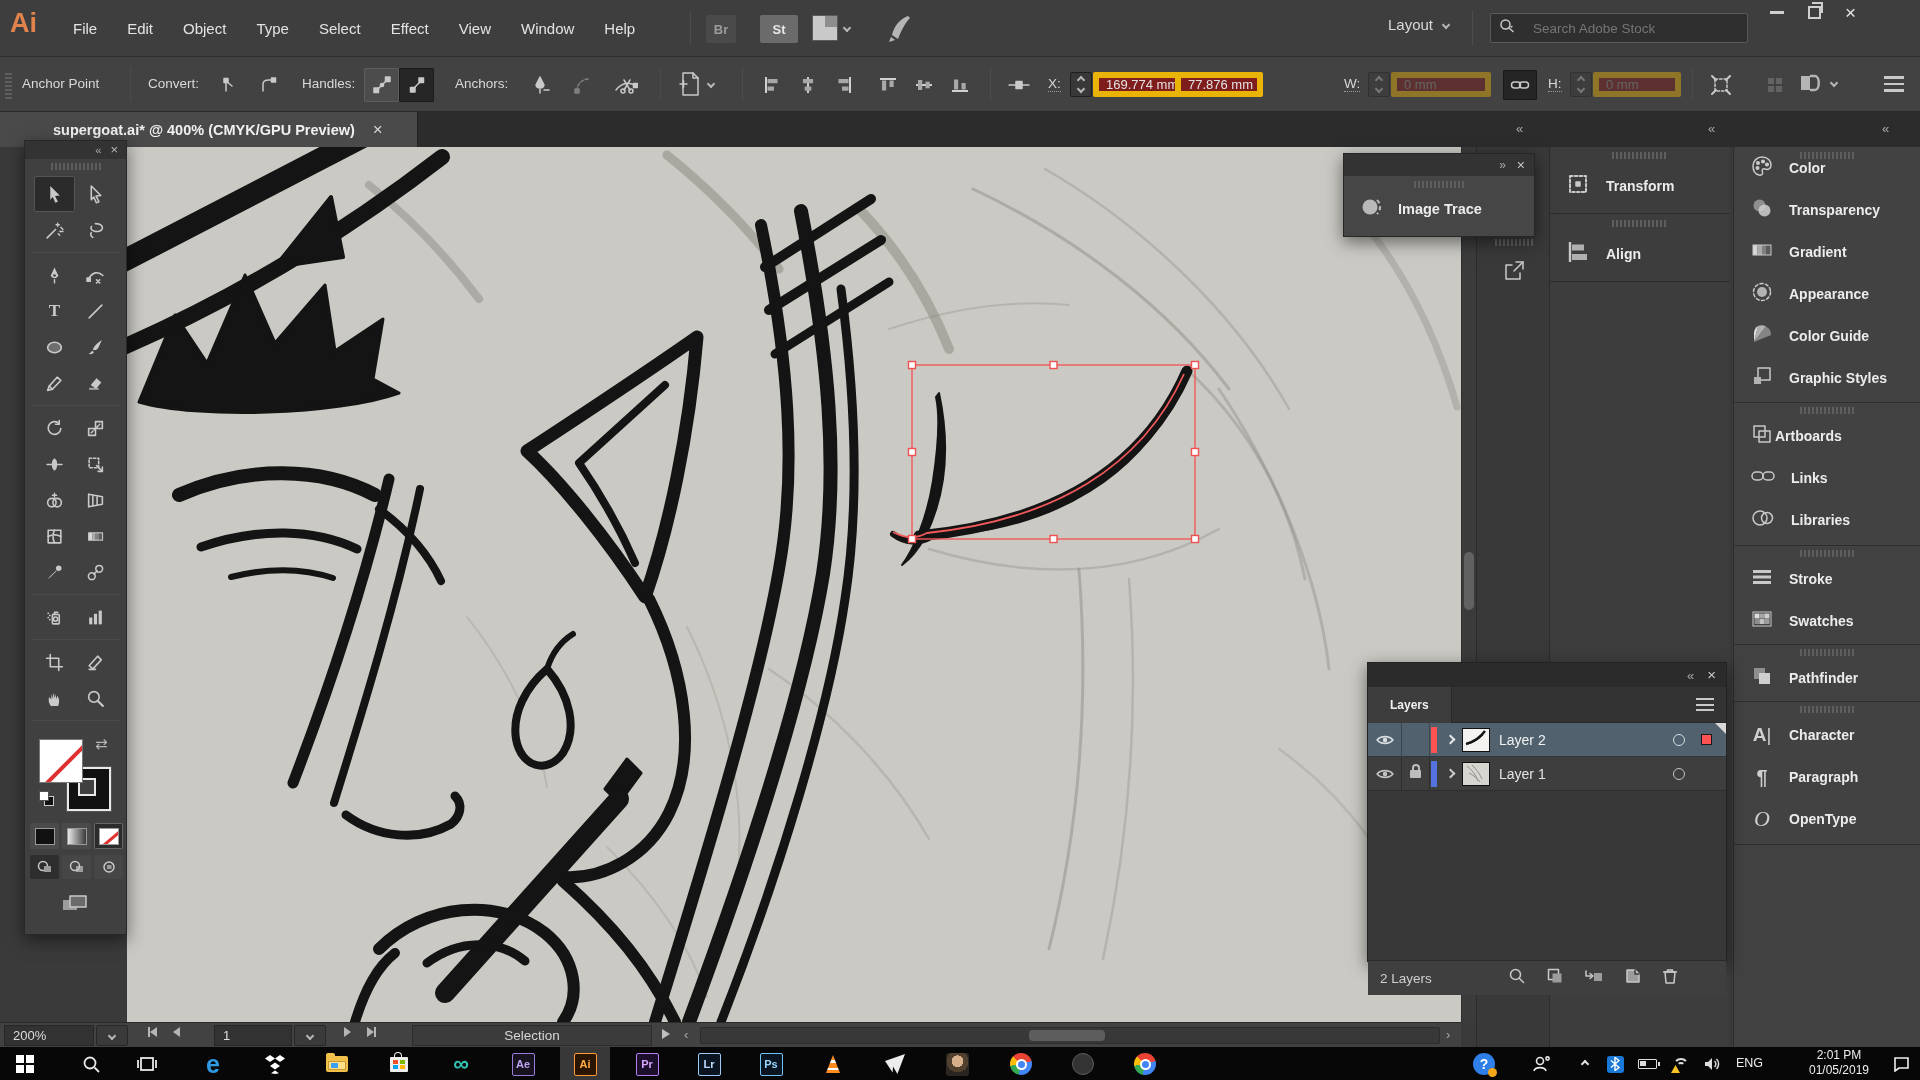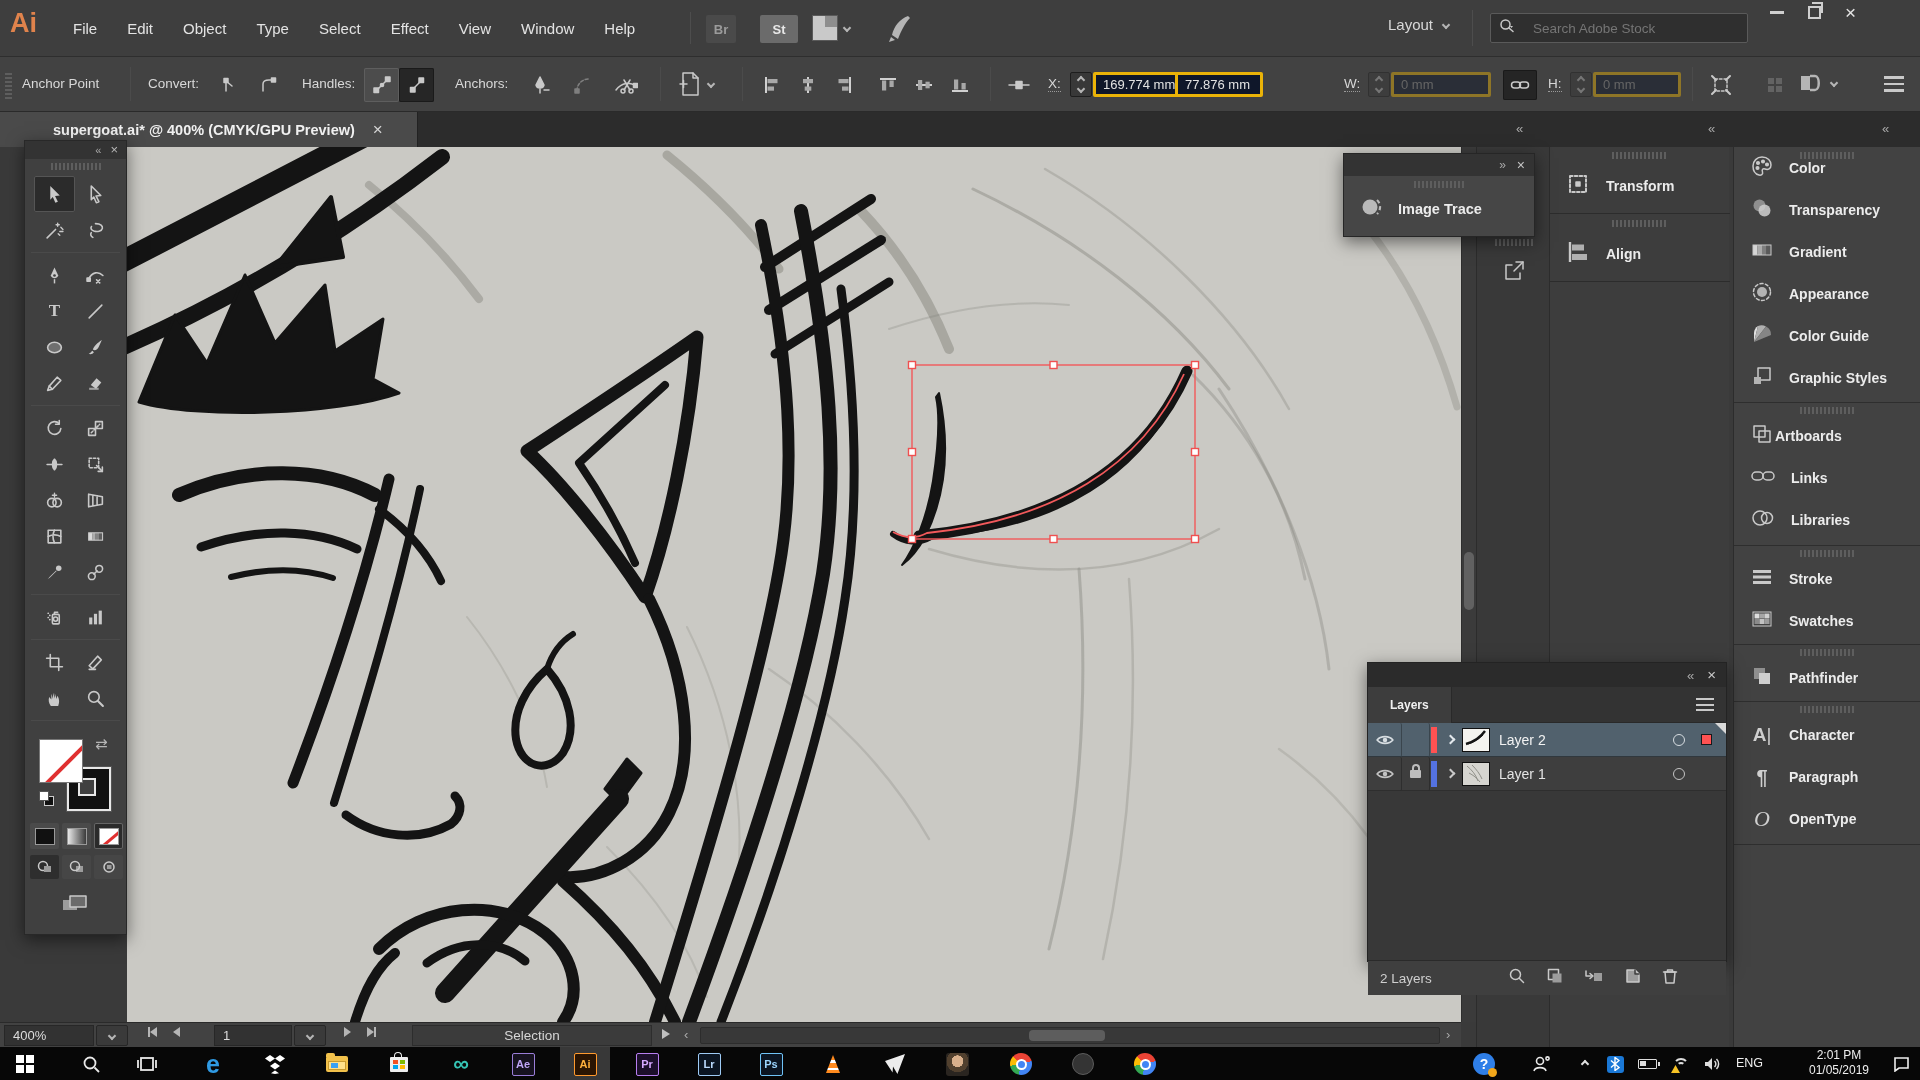--- a/index.html
+++ b/index.html
@@ -2,21 +2,21 @@
 <html><head>
 <meta charset="utf-8">
 <style>
   *{box-sizing:border-box;margin:0;padding:0}
   html,body{width:1920px;height:1080px;overflow:hidden;background:#3a3a3a;
     font-family:"Liberation Sans","DejaVu Sans",sans-serif;-webkit-font-smoothing:antialiased}
   .abs{position:absolute}
   .row{display:flex;align-items:center}
   .lbl{color:#d8d8d8;font-size:13.5px;white-space:nowrap}
   .dim{opacity:.45}
-  .field{background:#0f172a;border:3px solid #eab308;border-radius:2px;color:#e2e2e2;
+  .field{background:#7f1d1d;border:6px solid #eab308;border-radius:2px;color:#e2e2e2;
     font-size:13px;display:flex;align-items:center;padding:0 7px;height:25px;white-space:nowrap}
   .stepper{width:22px;height:25px;background:#383838;border:1px solid #1e1e1e;border-radius:2px;
     display:flex;flex-direction:column;align-items:center;justify-content:center;gap:3px}
   .chu{width:6px;height:6px;border-left:2px solid #b5b5b5;border-top:2px solid #b5b5b5;transform:rotate(45deg)}
   .chd{width:6px;height:6px;border-right:2px solid #b5b5b5;border-bottom:2px solid #b5b5b5;transform:rotate(45deg)}
   .chr{width:7px;height:7px;border-right:2px solid #c9c9c9;border-top:2px solid #c9c9c9;transform:rotate(45deg)}
   .vsep{width:1px;height:34px;background:#2e2e2e;border-right:1px solid #4b4b4b}
   .grip{height:7px;background:repeating-linear-gradient(90deg,#5e5e5e 0 2px,transparent 2px 4px)}
   .gripv{width:7px;background:repeating-linear-gradient(0deg,#5e5e5e 0 2px,transparent 2px 4px)}
   .ibtn{display:flex;align-items:center;justify-content:center;border-radius:2px}
@@ -874,21 +874,21 @@
       <span><svg class="si" width="16" height="18" viewBox="0 0 16 18">
             <path d="M3 5 H13 L12 16 H4 Z"></path>
             <path d="M1.5 5 H14.5 M5.5 5 V3 H10.5 V5"></path>
           </svg></span>
     </div>
   </div>
 </div>
 
 <div class="abs" style="left:0;top:1022px;width:1461px;height:25px;background:#424242;border-top:1px solid #2a2a2a">
   <div class="abs row" style="left:4px;top:2px;width:90px;height:21px;background:#323232;border:1px solid #272727;padding:0 8px">
-    <span style="color:#dcdcdc;font-size:13px">400%</span>
+    <span style="color:#dcdcdc;font-size:13px">200%</span>
   </div>
   <div class="abs ibtn" style="left:96px;top:2px;width:32px;height:21px;background:#3a3a3a;border:1px solid #272727">
       <span class="chd"></span>
     </div>
   <div class="abs row" style="left:148px;top:4px;gap:16px">
     <span class="row">
         <i style="width:2px;height:10px;background:#b5b5b5"></i>
         <i style="width:0;height:0;border-top:5px solid transparent;border-bottom:5px solid transparent;border-right:7px solid #b5b5b5"></i>
       </span>
     <span style="width:0;height:0;border-top:5px solid transparent;border-bottom:5px solid transparent;border-right:7px solid #b5b5b5"></span>

